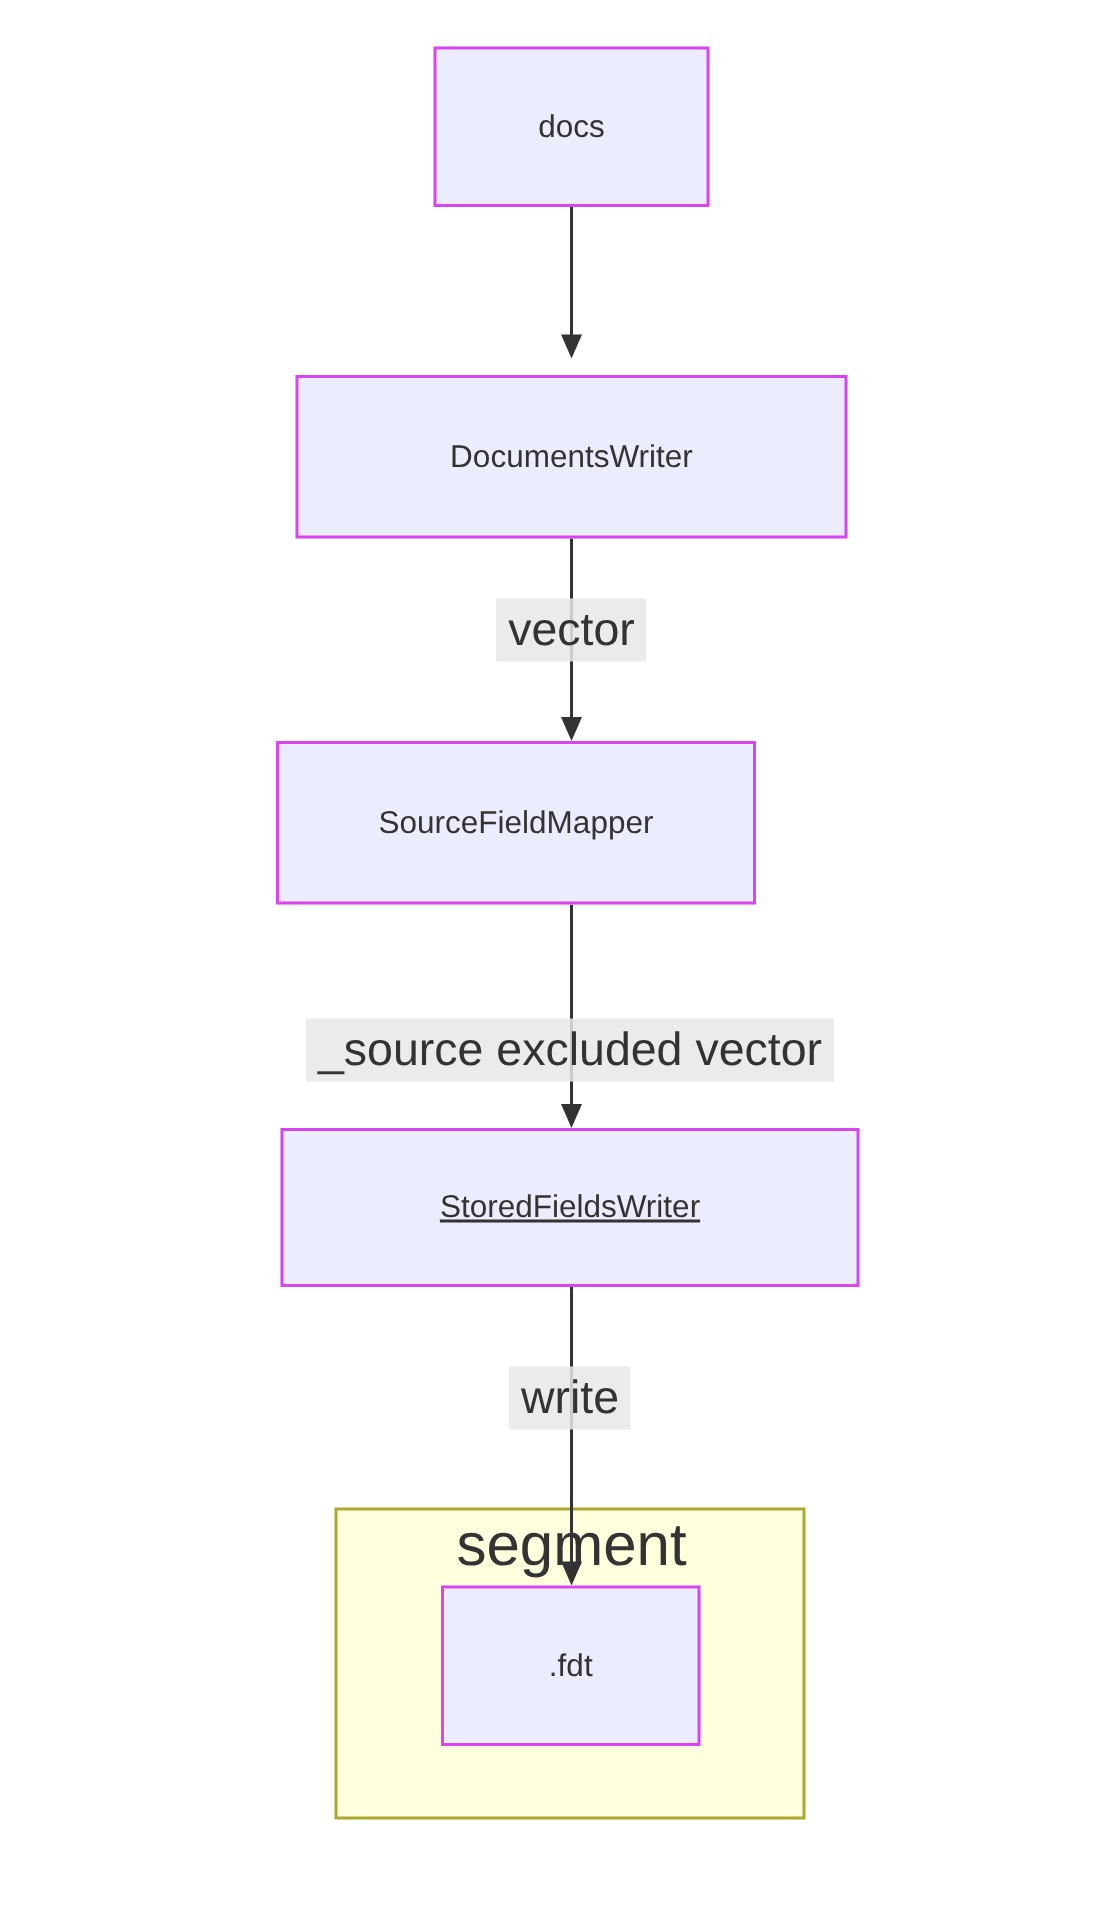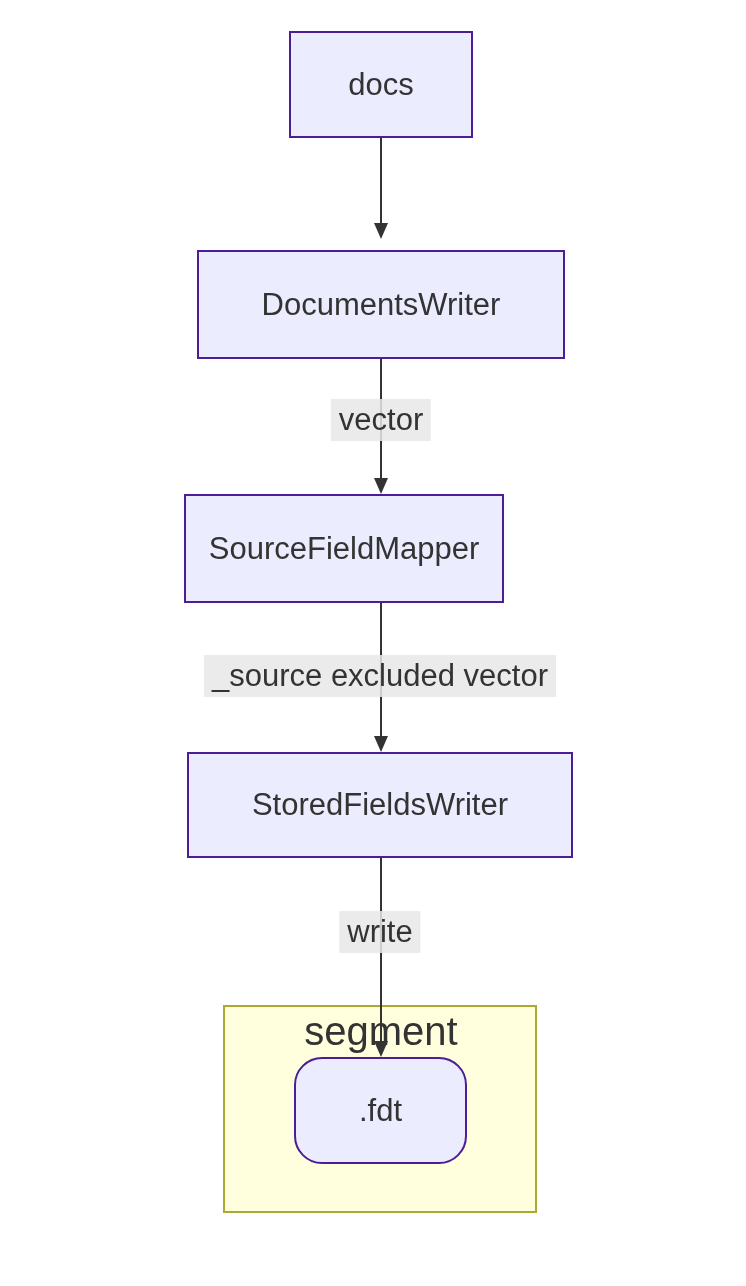--- a/index.html
+++ b/index.html
@@ -14,33 +14,33 @@
     background: #ffffff;
     font-family: "Liberation Sans", "DejaVu Sans", sans-serif;
     color: #333333;
     overflow: hidden;
   }
   
   .node {
     position: absolute;
     box-sizing: border-box;
     background: #ECECFF;
-    border: 2px solid #4c1d95;
+    border: 2px solid #d946ef;
     display: flex;
     align-items: center;
     justify-content: center;
-    font-size: 31px;
+    font-size: 21px;
     color: #333333;
     z-index: 4;
   }
   .node-docs               { left: 289px; top: 31px;   width: 184px; height: 107px; }
   .node-documentswriter    { left: 197px; top: 250px;  width: 368px; height: 109px; }
   .node-sourcefieldmapper  { left: 184px; top: 494px;  width: 320px; height: 109px; }
-  .node-storedfieldswriter { left: 187px; top: 752px;  width: 386px; height: 106px; }
-  .node-fdt                { left: 294px; top: 1057px; width: 173px; height: 107px; border-radius: 28px; }
+  .node-storedfieldswriter { left: 187px; top: 752px;  width: 386px; height: 106px; text-decoration: underline; }
+  .node-fdt                { left: 294px; top: 1057px; width: 173px; height: 107px; }
 
   
   .cluster {
     position: absolute;
     box-sizing: border-box;
     left: 223px; top: 1005px;
     width: 314px; height: 208px;
     background: #FFFFDE;
     border: 2px solid #AAAA33;
     z-index: 1;
@@ -88,21 +88,21 @@
     position: absolute;
     transform: translate(-50%, -50%);
     background: rgba(232, 232, 232, 0.85);
     padding: 3px 8px;
     font-size: 31px;
     color: #333333;
     white-space: nowrap;
     z-index: 5;
   }
   .label-parse  { left: 381px; top: 420px; }
-  .label-source { left: 380px; top: 676px; }
+  .label-source { left: 380px; top: 700px; }
   .label-write  { left: 380px; top: 932px; }
 </style>
 </head>
 <body>
 
 <div class="canvas">
 
   <div class="cluster"></div>
   <div class="cluster-label">segment</div>
 

